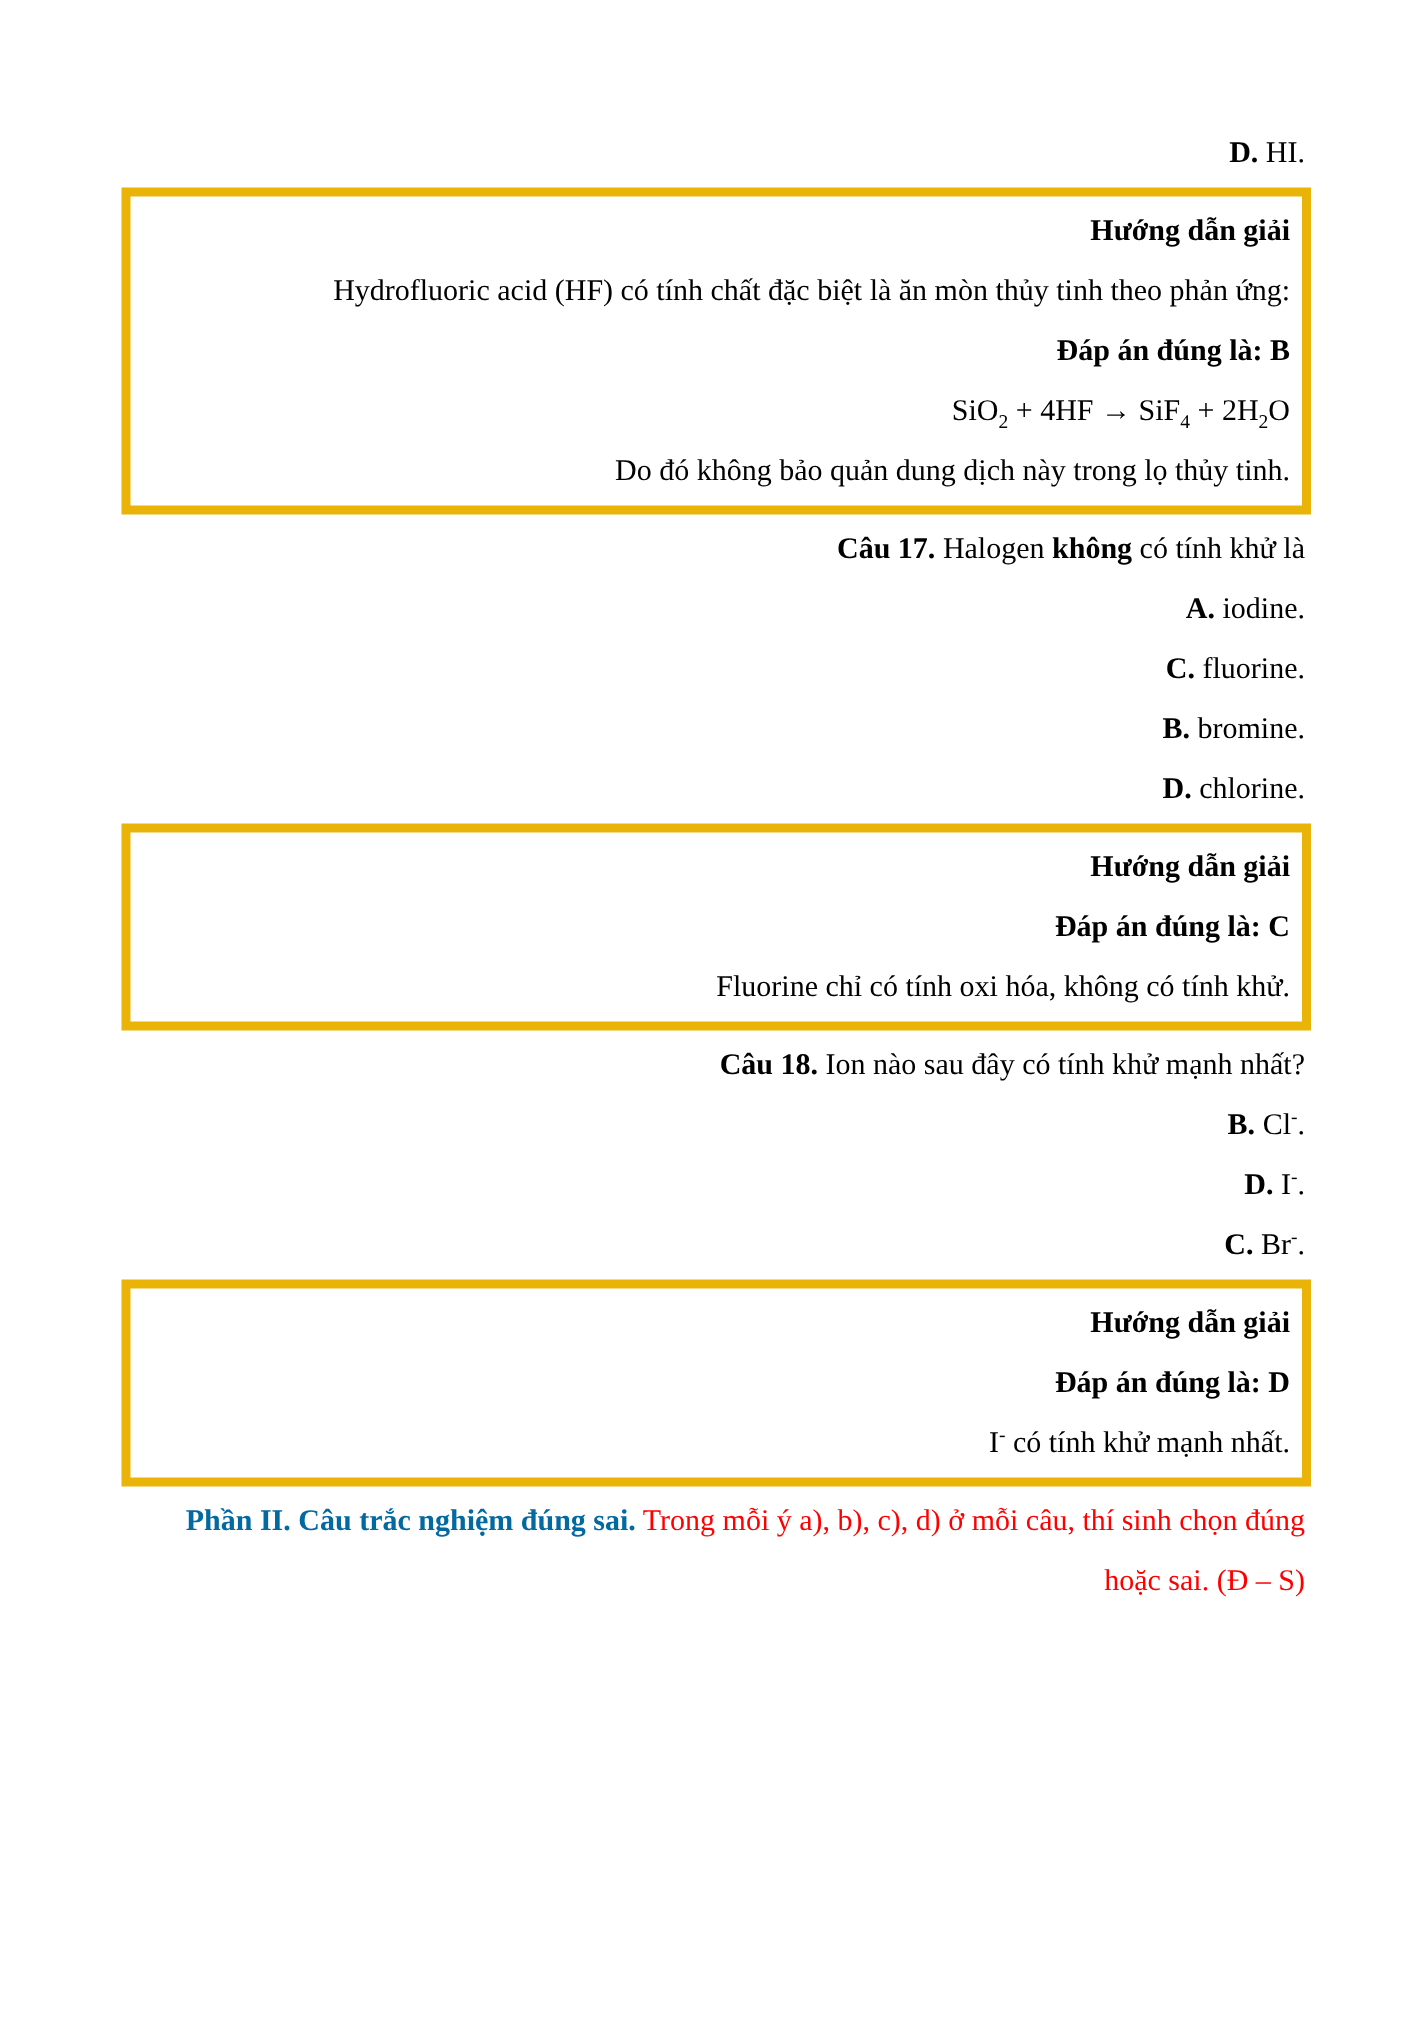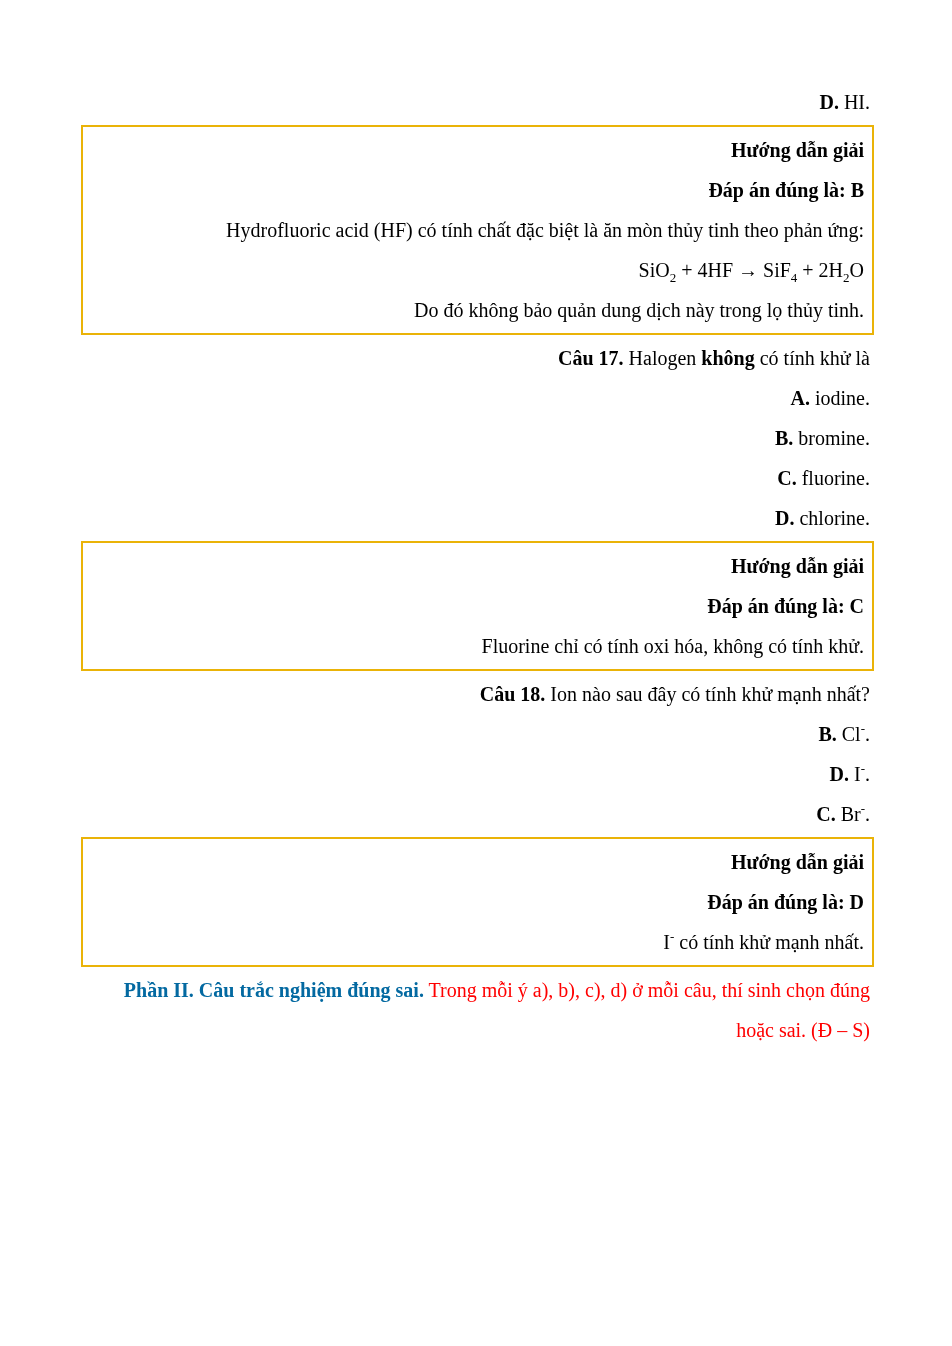--- a/index.html
+++ b/index.html
@@ -11,47 +11,47 @@
   }
   body {
     font-family: "Liberation Serif", "DejaVu Serif", serif;
     font-size: 20px;
     color: #000000;
   }
   .page { padding: 82px 82px 0 90px; }
   .line { line-height: 40px; margin: 0; text-align: right; }
   .b { font-weight: bold; }
   .solution-box {
-    border: 2px solid #eab308;
+    border: 6px solid #eab308;
     margin: 3px -4px 3px -9px;
     padding: 3px 8px 3px 7px;
   }
   sub, sup { font-size: 0.65em; line-height: 0; }
   .red-bold { color: #0369a1; font-weight: bold; }
   .red { color: #ff0000; }
 </style>
 </head>
 <body>
 
 <div class="page">
 
   <p class="line"><span class="b">D.</span> <span>HI.</span></p>
 
   <div class="solution-box">
     <p class="line b">Hướng dẫn giải</p>
+    <p class="line">Hydrofluoric acid (HF) có tính chất đặc biệt là ăn mòn thủy tinh theo phản ứng:</p>
     <p class="line b">Đáp án đúng là: B</p>
-    <p class="line">Hydrofluoric acid (HF) có tính chất đặc biệt là ăn mòn thủy tinh theo phản ứng:</p>
     <p class="line"><span>SiO</span><sub>2</sub><span> + 4HF → SiF</span><sub>4</sub><span> + 2H</span><sub>2</sub><span>O</span></p>
     <p class="line">Do đó không bảo quản dung dịch này trong lọ thủy tinh.</p>
   </div>
 
   <p class="line"><span class="b">Câu 17.</span><span> Halogen </span><span class="b">không</span><span> có tính khử là</span></p>
   <p class="line"><span class="b">A.</span> <span>iodine.</span></p>
+  <p class="line"><span class="b">C.</span> <span>fluorine.</span></p>
   <p class="line"><span class="b">B.</span> <span>bromine.</span></p>
-  <p class="line"><span class="b">C.</span> <span>fluorine.</span></p>
   <p class="line"><span class="b">D.</span> <span>chlorine.</span></p>
 
   <div class="solution-box">
     <p class="line b">Hướng dẫn giải</p>
     <p class="line b">Đáp án đúng là: C</p>
     <p class="line">Fluorine chỉ có tính oxi hóa, không có tính khử.</p>
   </div>
 
   <p class="line"><span class="b">Câu 18.</span> <span>Ion nào sau đây có tính khử mạnh nhất?</span></p>
   <p class="line"><span class="b">B.</span> <span><span>Cl</span><sup>-</sup><span>.</span></span></p>

